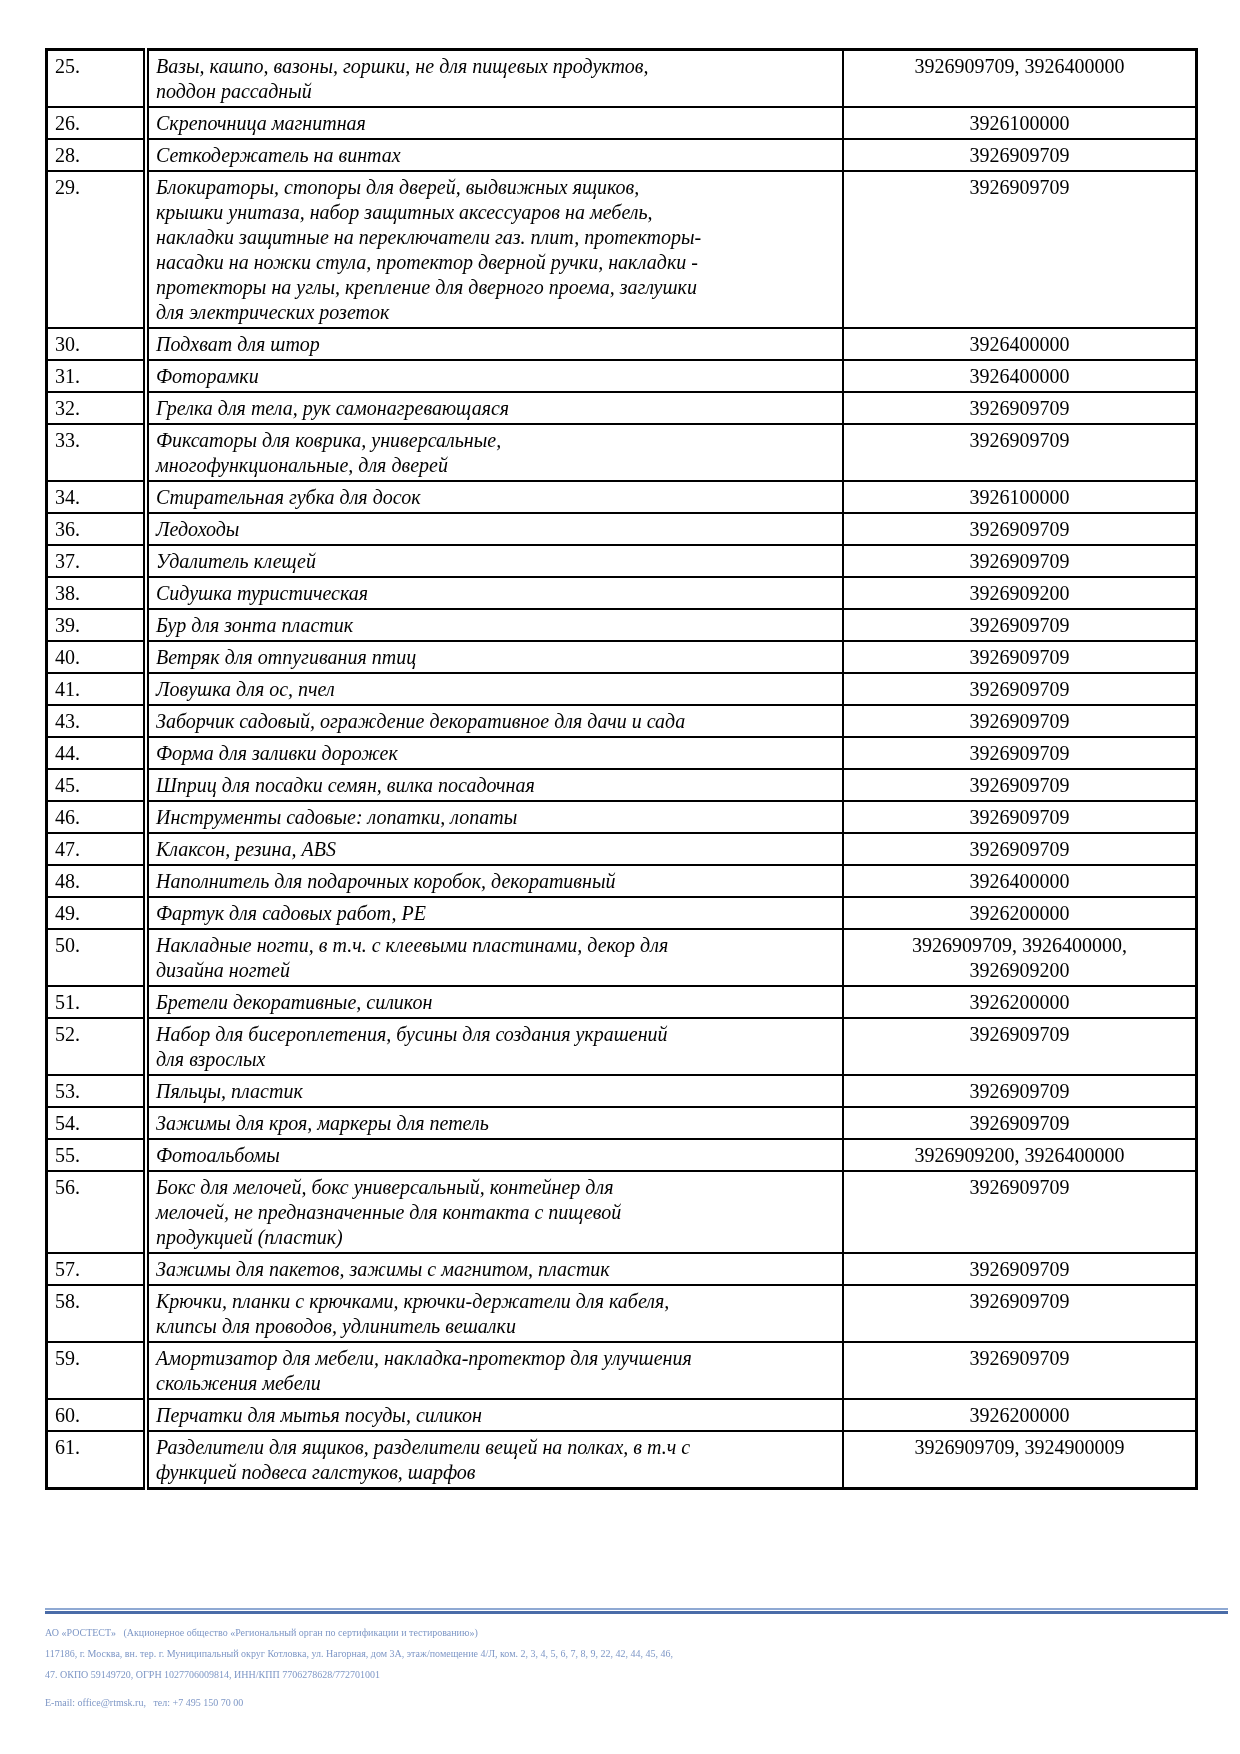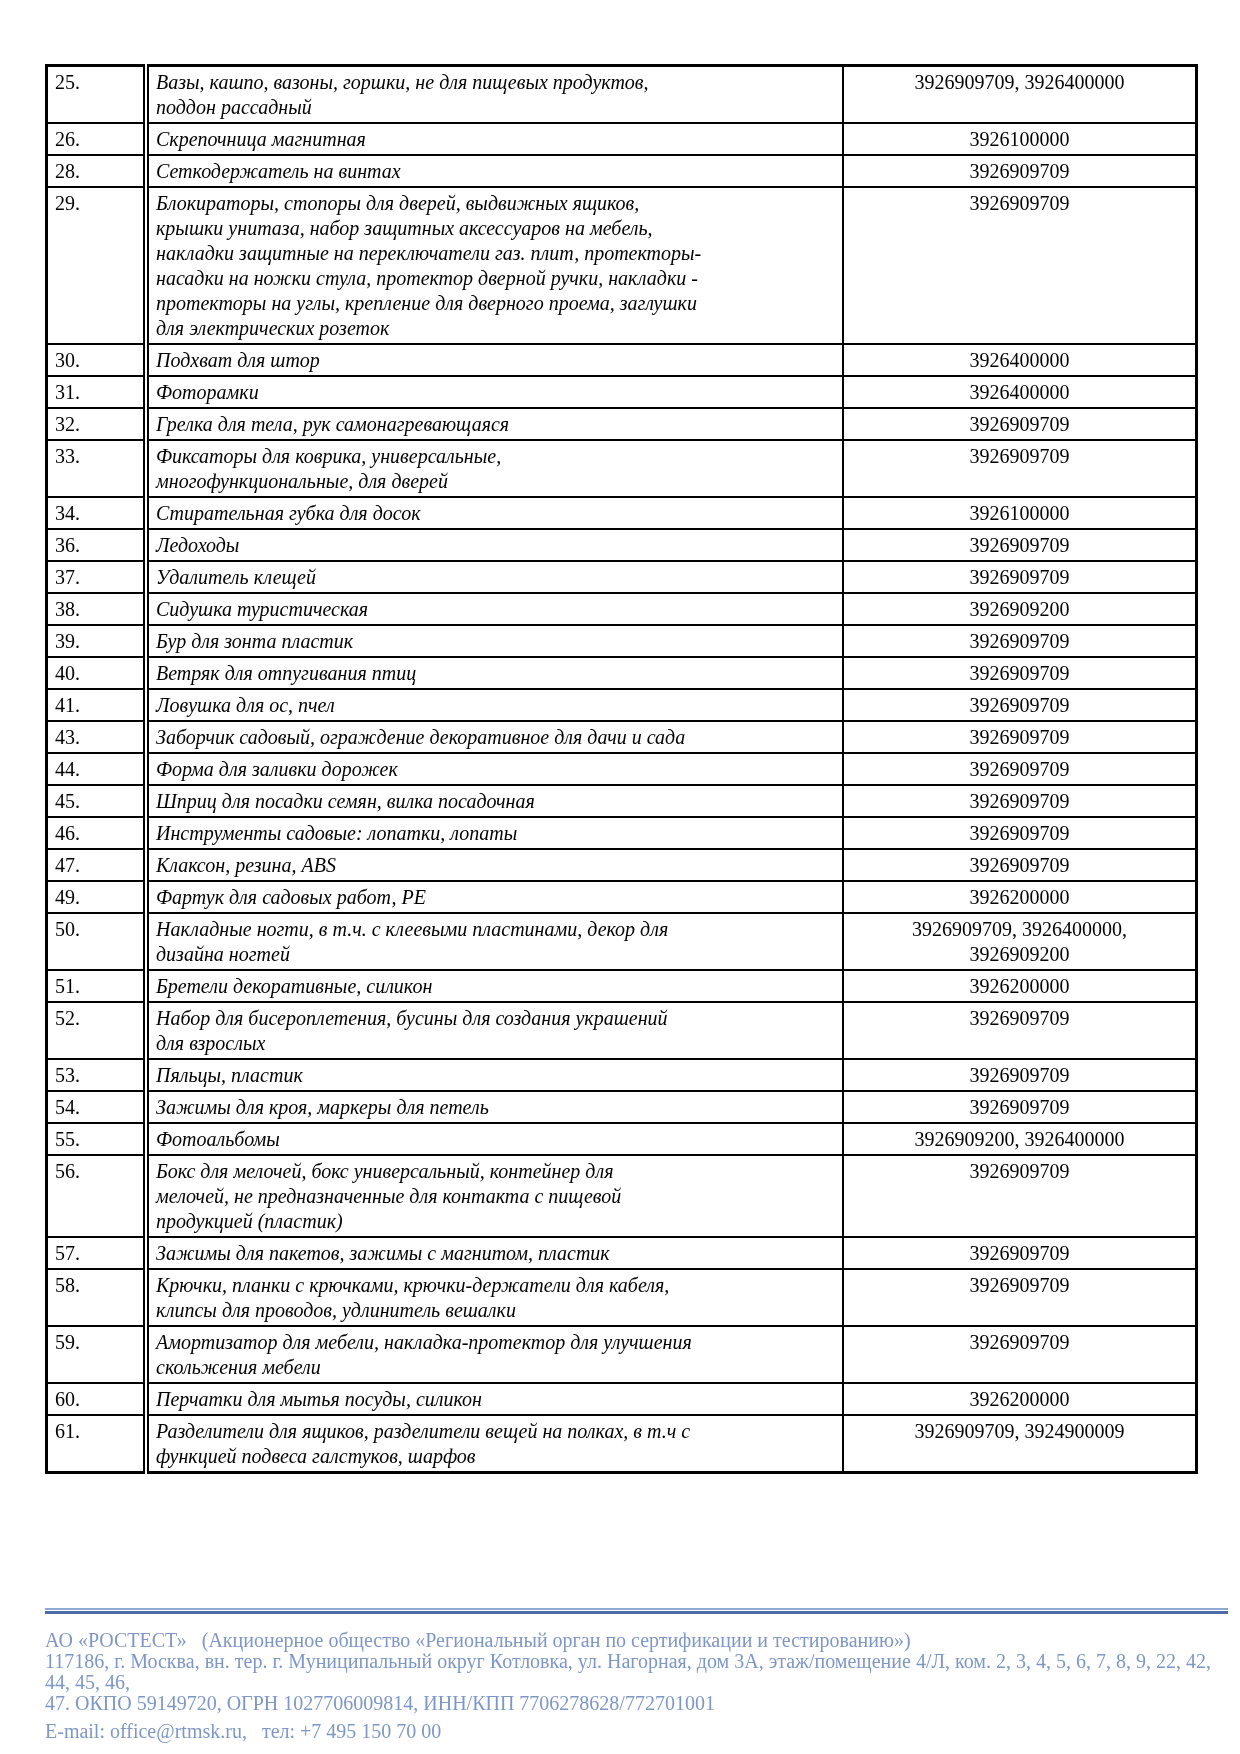--- a/index.html
+++ b/index.html
@@ -6,21 +6,21 @@
   .page{
     position:relative;
     width:1240px;height:1754px;
     background:#ffffff;
     font-family:"Liberation Serif", serif;
     color:#000;
     overflow:hidden;
   }
   table.products{
     position:absolute;
-    left:45px;top:64px;
+    left:45px;top:48px;
     width:1145px;
     border-collapse:collapse;
     table-layout:fixed;
     border-radius:29px;
   }
   table.products{border:3px solid #000;}
   td{
     border:2px solid #000;
     font-size:20px;
     line-height:25px;
@@ -46,22 +46,22 @@
   }
   .footer{
     position:absolute;
     left:45px;top:1608px;
     width:1183px;
   }
   .rule-thin{height:2px;background:#8fa9d3;}
   .rule-gap{height:1px;background:#ffffff;}
   .rule-thick{height:3px;background:#4a6ca8;}
   .footer-text{
-    margin-top:16px;
-    font-size:20px;
+    margin-top:8px;
+    font-size:10px;
     line-height:21px;
     color:#7e97c6;
     font-family:"Liberation Serif", serif;
   }
   .footer-text .line{white-space:pre-wrap;}
   .footer-text .contact{margin-top:7px;}
 </style>
 </head>
 <body>
 
@@ -168,20 +168,25 @@
         </tr>
         <tr>
           <td class="num">46.</td>
           <td class="desc">Инструменты садовые: лопатки, лопаты</td>
           <td class="codes">3926909709</td>
         </tr>
         <tr>
           <td class="num">47.</td>
           <td class="desc">Клаксон, резина, ABS</td>
           <td class="codes">3926909709</td>
+        </tr>
+        <tr>
+          <td class="num">48.</td>
+          <td class="desc">Наполнитель для подарочных коробок, декоративный</td>
+          <td class="codes">3926400000</td>
         </tr>
         <tr>
           <td class="num">49.</td>
           <td class="desc">Фартук для садовых работ, PE</td>
           <td class="codes">3926200000</td>
         </tr>
         <tr>
           <td class="num">50.</td>
           <td class="desc">Накладные ногти, в т.ч. с клеевыми пластинами, декор для
 дизайна ногтей</td>

